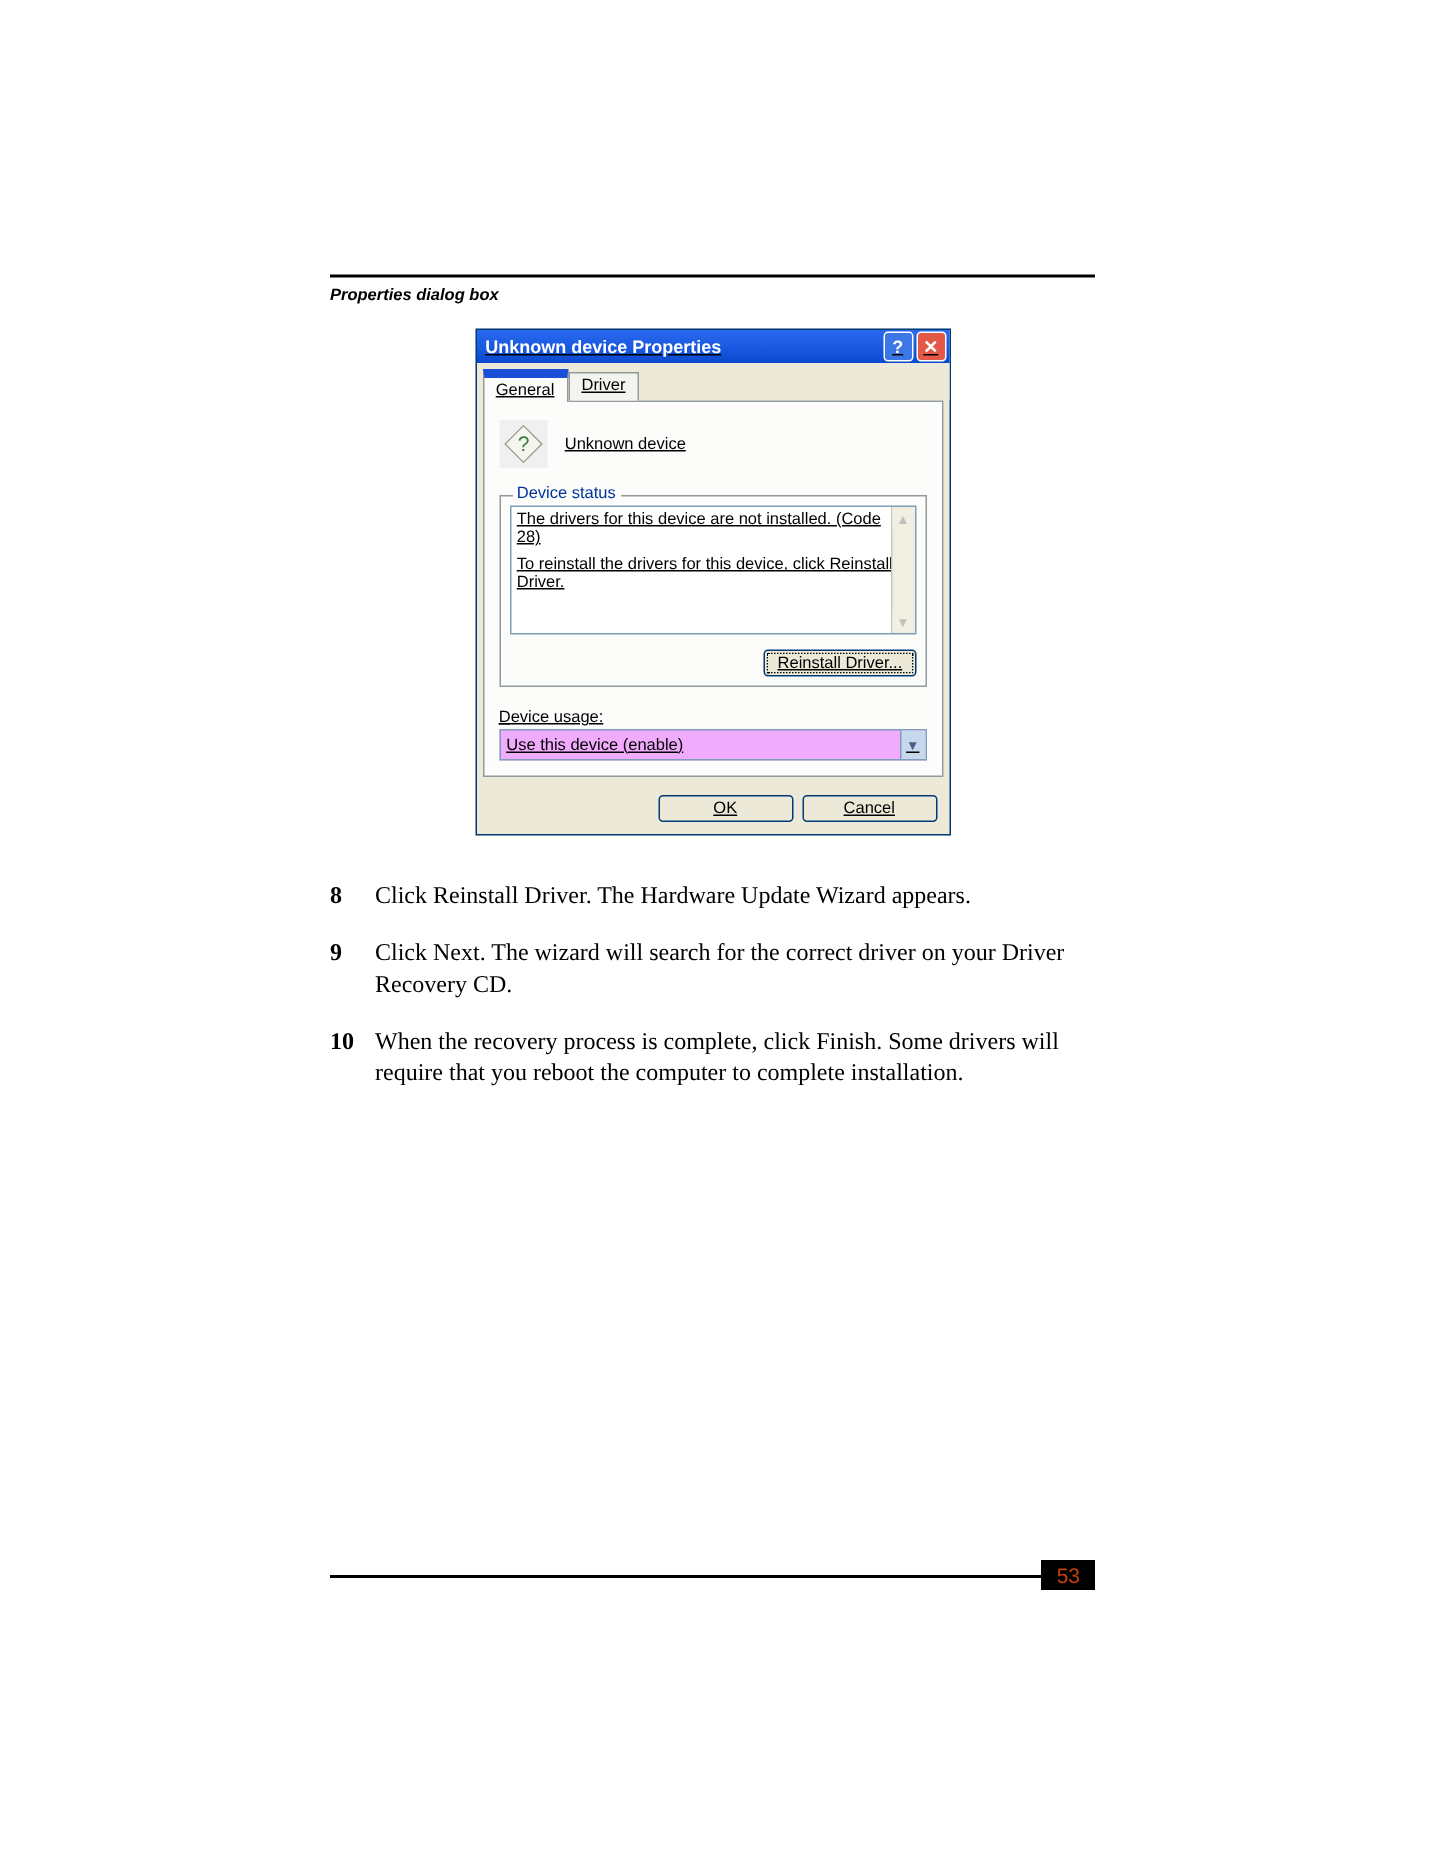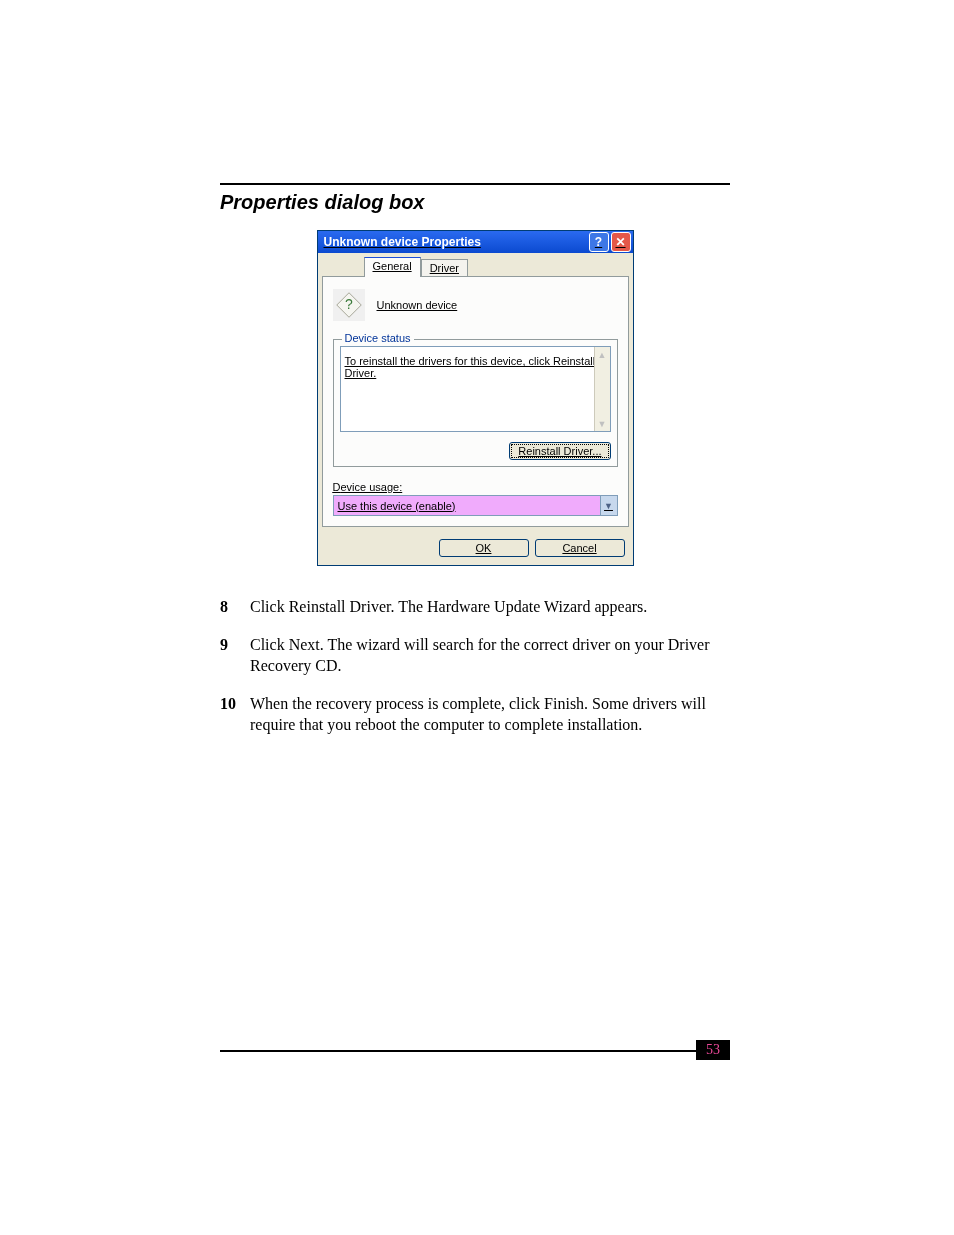--- a/index.html
+++ b/index.html
@@ -24,21 +24,21 @@
   }
   .running-head {
     text-align: right;
     font-style: italic;
     font-size: 15px;
     margin-bottom: 50px;
   }
   .caption {
     font-weight: bold;
     font-style: italic;
-    font-size: 20px;
+    font-size: 11px;
     font-family: Arial, Helvetica, sans-serif;
     margin-bottom: 16px;
   }
   .dialog-wrap {
     display: flex;
     justify-content: center;
     margin-bottom: 30px;
   }
   .dialog {
     width: 315px;
@@ -86,24 +86,23 @@
   }
   .tab {
     background: #fcfcfb;
     border: 1px solid #919b9c;
     border-bottom: none;
     padding: 2px 8px;
     font-size: 11px;
     position: relative;
   }
   .tab.active {
-    border-top: 1px solid #1d4ed8;
+    border-top: 6px solid #1d4ed8;
     margin-bottom: -1px;
     z-index: 2;
-    margin-left: 42px;
   }
   .tab.inactive {
     background: #f4f3ee;
     margin-top: 2px;
   }
   .tabpanel {
     margin: 0 4px 4px 4px;
     background: #fcfcfb;
     border: 1px solid #919b9c;
     padding: 12px 10px 10px 10px;
@@ -248,24 +247,24 @@
   }
   .bottom-rule {
     border-top: 2px solid #000;
     height: 0;
   }
   .page-num {
     position: absolute;
     right: 0;
     top: -10px;
     background: #000;
-    color: #ec4899;
+    color: #c2410c;
     padding: 2px 10px;
     font-size: 14px;
-    font-family: Liberation Serif, serif;
+    font-family: Liberation Sans, sans-serif;
   }
 </style>
 </head>
 <body>
 
 <div class="page">
   <div class="top-rule"></div>
 
   <div class="caption">Properties dialog box</div>
 
@@ -292,20 +291,21 @@
               <text x="16" y="21" text-anchor="middle" font-size="16" fill="#3a7a3a" font-family="Arial">?</text>
             </svg>
           </div>
           <div>Unknown device</div>
         </div>
 
 
         <div class="fieldset">
           <div class="fieldset-legend">Device status</div>
           <div class="status-box">
+            <div>The drivers for this device are not installed. (Code 28)</div>
             <div style="height:6px"></div>
             <div>To reinstall the drivers for this device, click Reinstall Driver.</div>
             <div class="scroll">
               <div class="arrow">▲</div>
               <div class="arrow down">▼</div>
             </div>
           </div>
           <div class="reinstall-row">
             <div class="xp-btn focus">Reinstall Driver...</div>
           </div>

